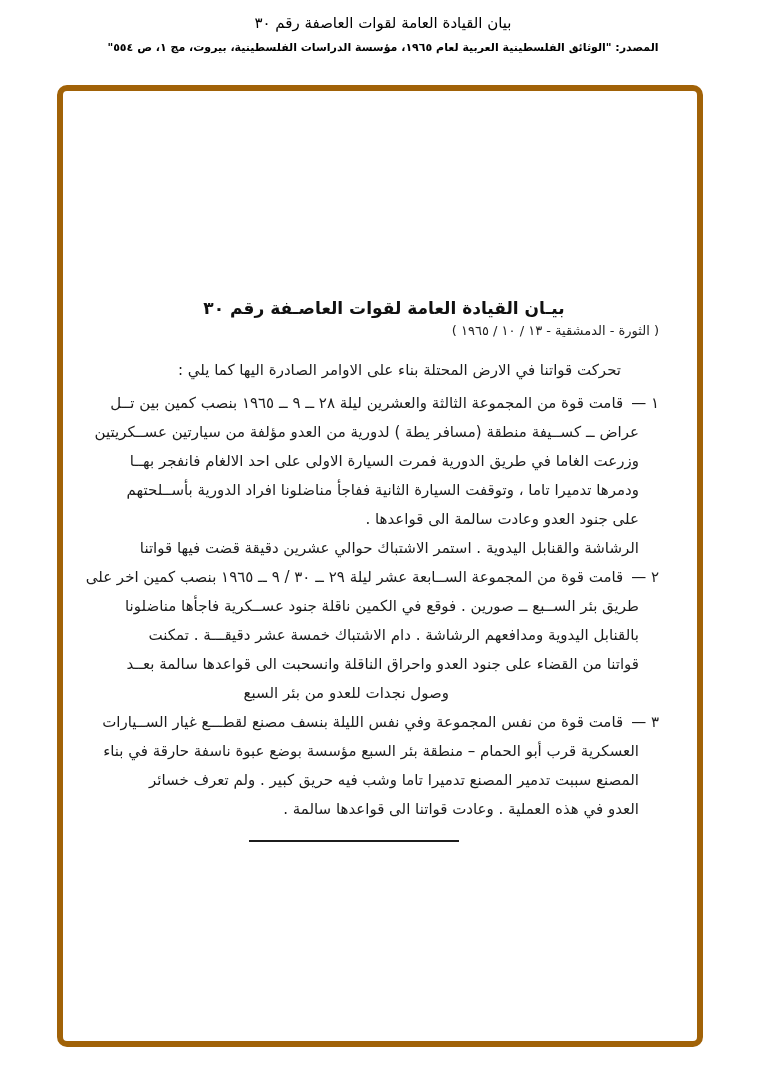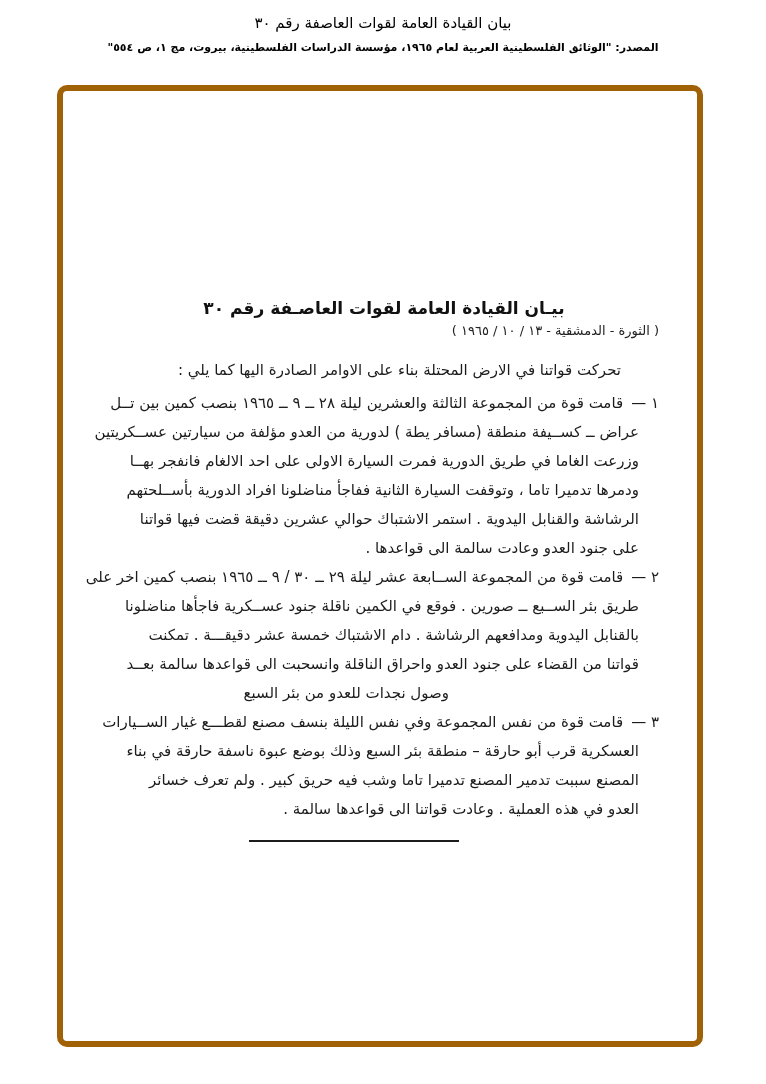--- a/index.html
+++ b/index.html
@@ -107,39 +107,39 @@
 
       <p class="intro">تحركت قواتنا في الارض المحتلة بناء على الاوامر الصادرة اليها كما يلي :</p>
 
       <div class="item">
         <div class="line first">
           <span class="num">١ —</span><span>قامت قوة من المجموعة الثالثة والعشرين ليلة ٢٨ ــ ٩ ــ ١٩٦٥  بنصب كمين بين تــل</span>
         </div>
         <div class="line cont">عراض ــ كســيفة منطقة (مسافر يطة ) لدورية من العدو مؤلفة من سيارتين عســكريتين</div>
         <div class="line cont">وزرعت الغاما في طريق الدورية فمرت السيارة الاولى على احد الالغام فانفجر بهــا</div>
         <div class="line cont">ودمرها تدميرا تاما ، وتوقفت السيارة الثانية ففاجأ مناضلونا افراد الدورية بأســلحتهم</div>
+        <div class="line cont">على جنود العدو وعادت سالمة الى قواعدها .</div>
         <div class="line cont">الرشاشة والقنابل اليدوية . استمر الاشتباك حوالي عشرين دقيقة  قضت فيها قواتنا</div>
-        <div class="line cont">على جنود العدو وعادت سالمة الى قواعدها .</div>
       </div>
 
       <div class="item">
         <div class="line first">
           <span class="num">٢ —</span><span>قامت قوة من المجموعة الســابعة عشر ليلة ٢٩ ــ ٣٠ / ٩ ــ ١٩٦٥ بنصب كمين اخر على</span>
         </div>
         <div class="line cont">طريق بئر الســبع ــ صورين . فوقع في الكمين ناقلة جنود عســكرية فاجأها مناضلونا</div>
         <div class="line cont">بالقنابل اليدوية ومدافعهم الرشاشة . دام الاشتباك خمسة عشر دقيقـــة . تمكنت</div>
         <div class="line cont">قواتنا من القضاء على جنود العدو واحراق الناقلة وانسحبت الى قواعدها سالمة بعــد</div>
         <div class="line cont deep-indent">وصول نجدات للعدو من بئر السبع</div>
       </div>
 
       <div class="item">
         <div class="line first">
           <span class="num">٣ —</span><span>قامت قوة من نفس المجموعة وفي نفس الليلة بنسف مصنع  لقطـــع غيار الســيارات</span>
         </div>
-        <div class="line cont">العسكرية قرب أبو حارقة – منطقة بئر السبع وذلك بوضع عبوة ناسفة حارقة في بناء</div>
+        <div class="line cont">العسكرية قرب أبو الحمام – منطقة بئر السبع مؤسسة بوضع عبوة ناسفة حارقة في بناء</div>
         <div class="line cont">المصنع سببت تدمير المصنع تدميرا تاما وشب فيه حريق كبير . ولم تعرف خسائر</div>
         <div class="line cont">العدو في هذه العملية . وعادت قواتنا الى قواعدها سالمة .</div>
       </div>
 
       <div class="divider"></div>
 
     </div>
   </div>
 
 </div>

